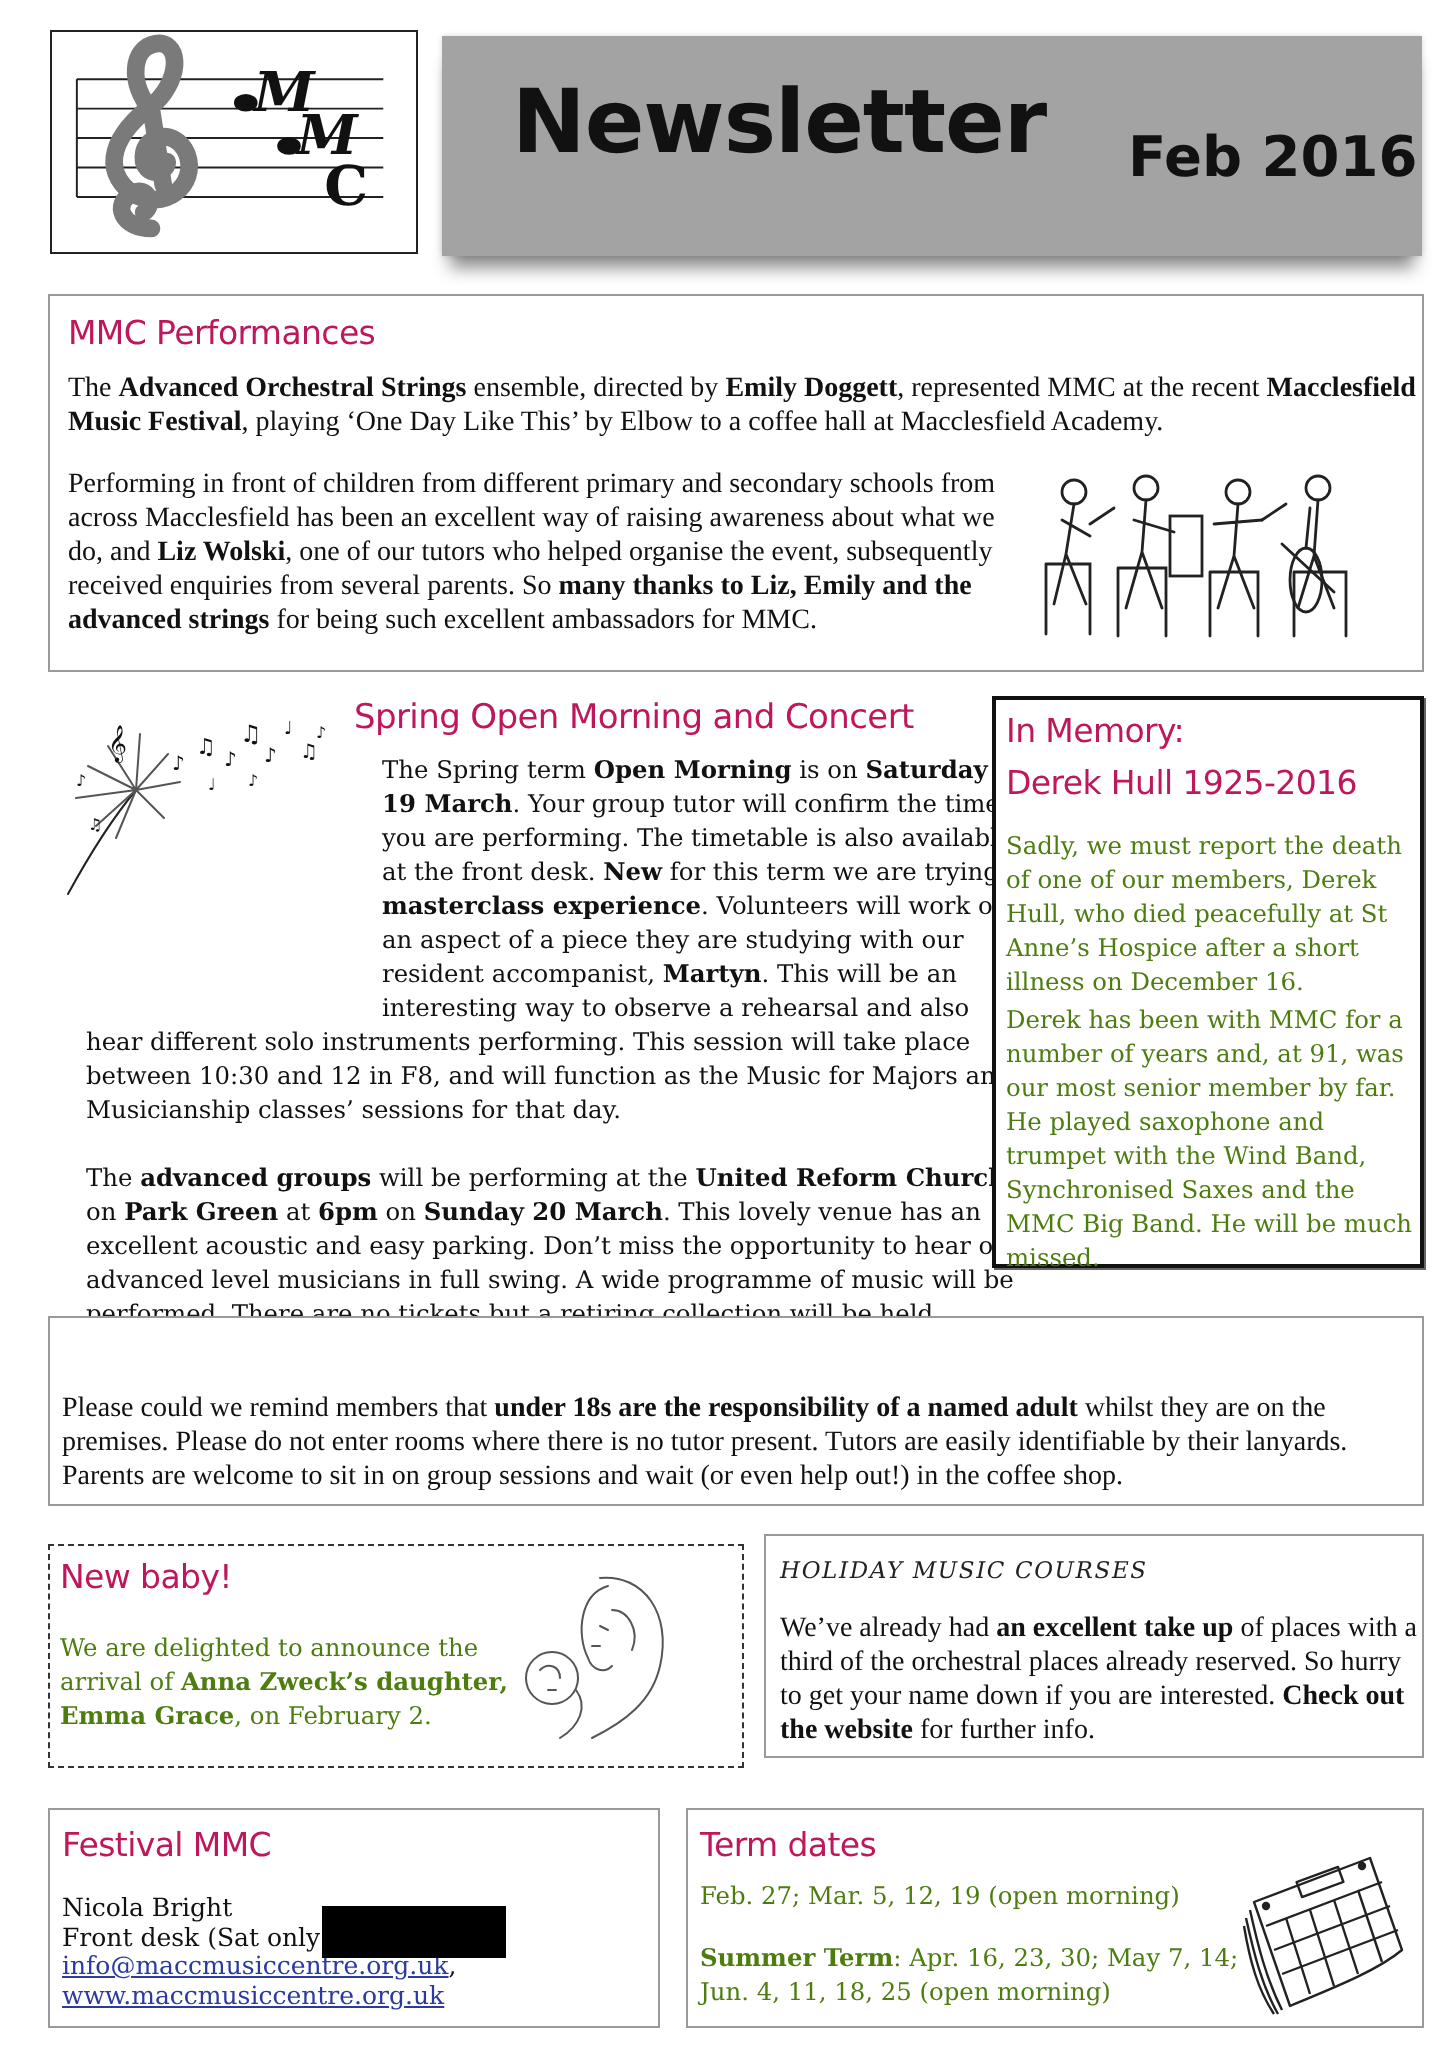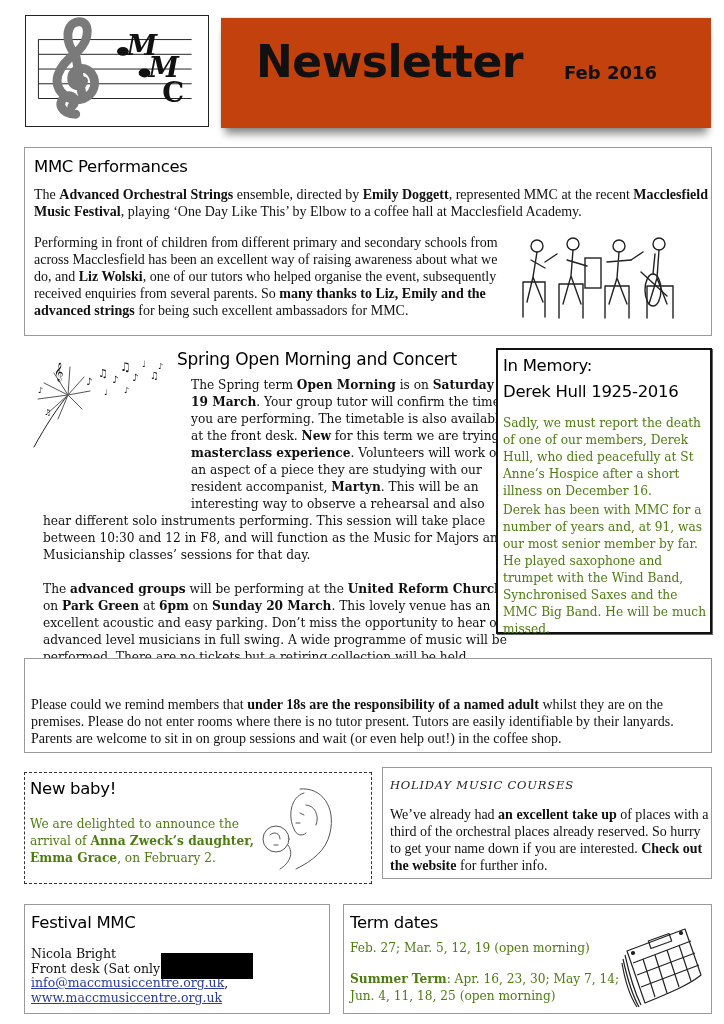--- a/index.html
+++ b/index.html
@@ -9,38 +9,38 @@
 
   
   .logo {
     position: absolute; left: 25px; top: 15px; width: 184px; height: 112px;
     border: 1.5px solid #222; background: #fff;
   }
   .logo svg { width: 100%; height: 100%; display: block; }
 
   .banner {
     position: absolute; left: 221px; top: 18px; width: 490px; height: 110px;
-    background: #c2410c;
+    background: #a3a3a3;
     box-shadow: 0 10px 8px -4px rgba(0,0,0,0.45), 0 0 3px rgba(0,0,0,0.15);
   }
   .banner-title {
     position: absolute; left: 35px; top: 18px;
     font-family: "DejaVu Sans", sans-serif; font-weight: bold;
     font-size: 44px; letter-spacing: -0.5px; color: #111;
   }
   .banner-date {
     position: absolute; left: 343px; top: 44px;
     font-family: "DejaVu Sans", sans-serif; font-weight: bold;
-    font-size: 18px; color: #111;
+    font-size: 28px; color: #111;
   }
 
   
   .box { position: absolute; background: #fff; border: 1.5px solid #9a9a9a; }
   .heading {
-    font-family: "DejaVu Sans", sans-serif; font-size: 16.5px; color: #000000;
+    font-family: "DejaVu Sans", sans-serif; font-size: 16.5px; color: #be185d;
     letter-spacing: -0.3px;
   }
   .body-text { font-family: "DejaVu Serif", serif; font-size: 12.2px; line-height: 17px; color: #4d7c0f; }
   .body-narrow { font-family: "Liberation Serif", serif; font-size: 14px; line-height: 17px; color: #111; }
 
   
   #perf { left: 24px; top: 147px; width: 688px; height: 189px; }
   #perf .heading { position: absolute; left: 9px; top: 9px; }
   #perf .p1 { position: absolute; left: 9px; top: 38px; width: 680px; }
   #perf .p2 { position: absolute; left: 9px; top: 86px; width: 475px; }

